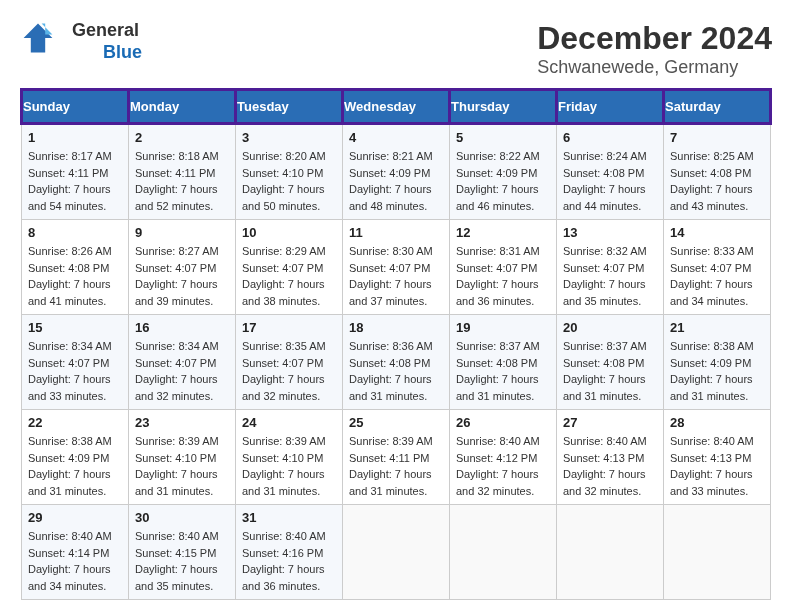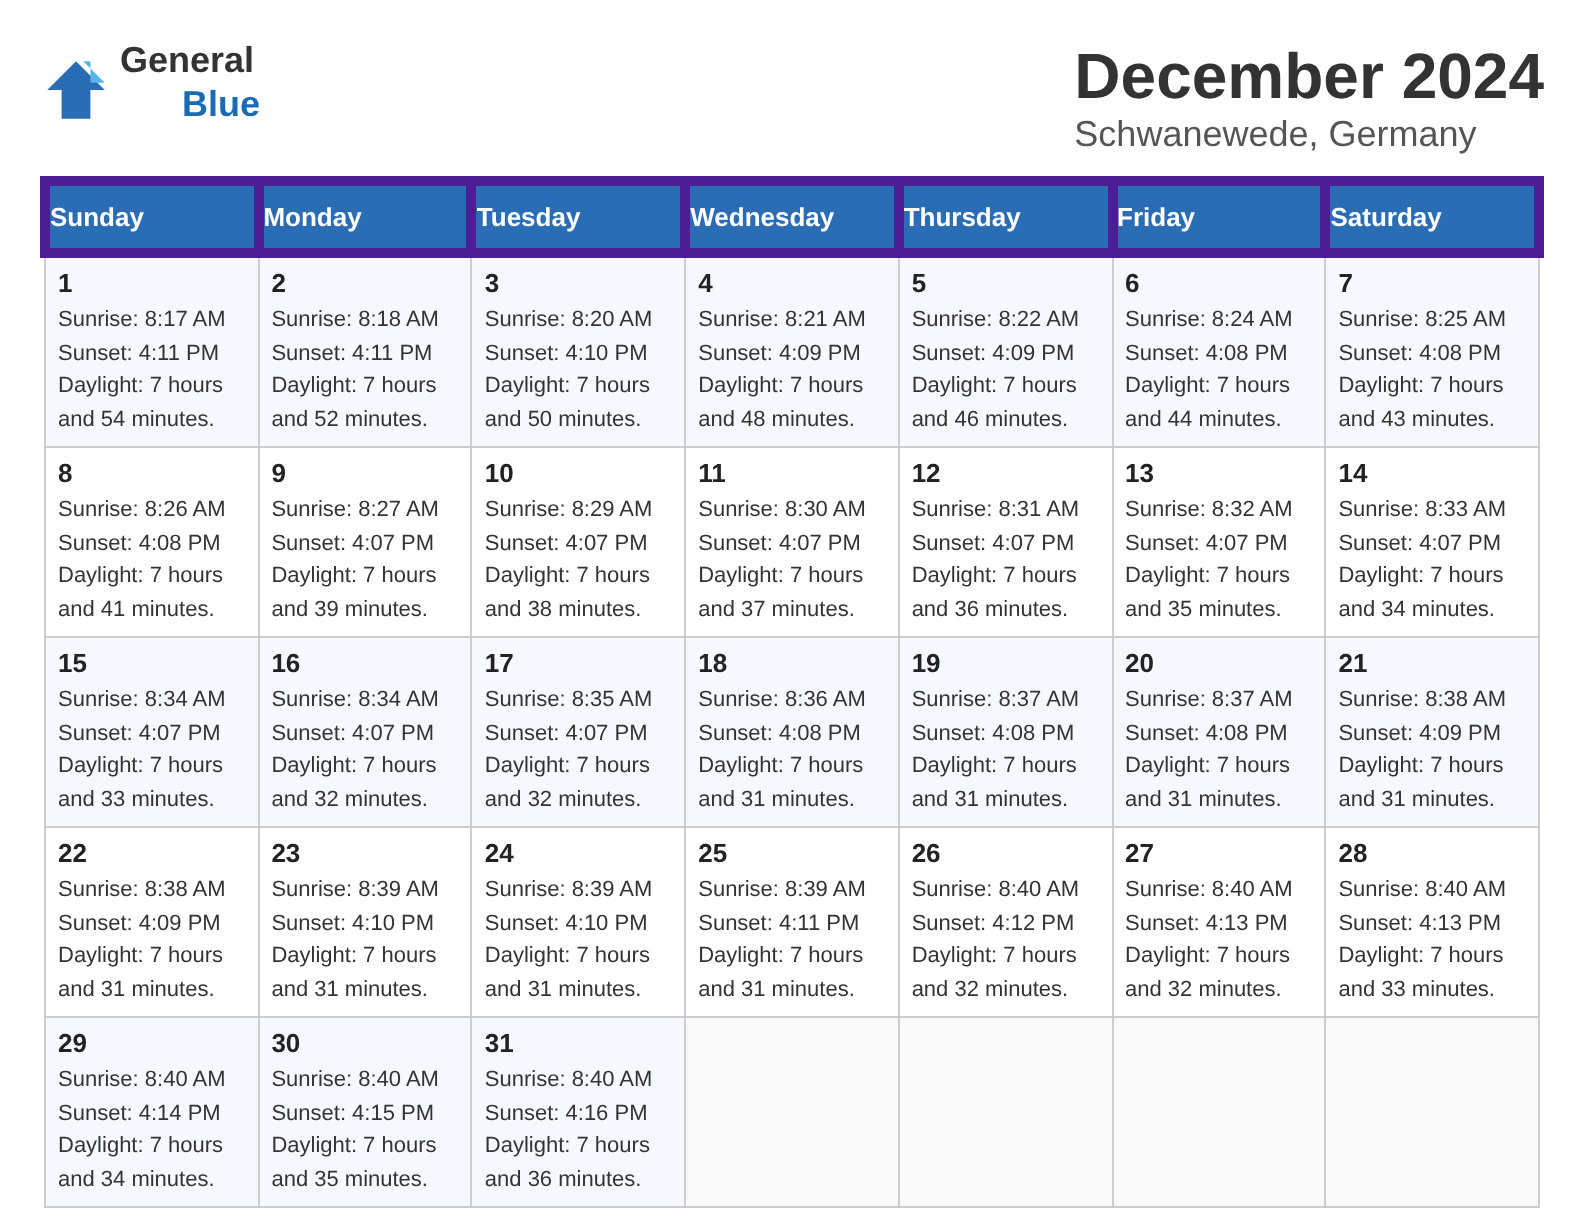--- a/index.html
+++ b/index.html
@@ -11,22 +11,22 @@
       padding: 20px;
     }
     .header {
       display: flex;
       justify-content: space-between;
       align-items: flex-start;
       margin-bottom: 10px;
     }
     .logo {
       display: flex;
-      align-items: flex-end;
-      gap: 4px;
+      align-items: flex-start;
+      gap: 16px;
     }
     .logo-text {
       font-size: 18px;
       font-weight: bold;
       line-height: 1.2;
     }
     .logo-text span.general { color: #333; }
     .logo-text span.blue { color: #1a6bb5; margin-left: 31px; }
     .logo-icon {
       width: 36px;
@@ -48,21 +48,21 @@
       border-collapse: collapse;
       font-size: 11px;
     }
     .calendar thead tr th {
       background-color: #2a6db5;
       color: #fff;
       padding: 8px 0;
       text-align: left;
       font-size: 13px;
       font-weight: bold;
-      border: 5px solid #4c1d95;
+      border: 3px solid #4c1d95;
     }
     .calendar tbody tr td {
       border: 1px solid #ccc;
       vertical-align: top;
       padding: 5px 6px;
       width: calc(100% / 7);
       background: #fff;
       min-height: 80px;
     }
     .calendar tbody tr:nth-child(odd) td {

